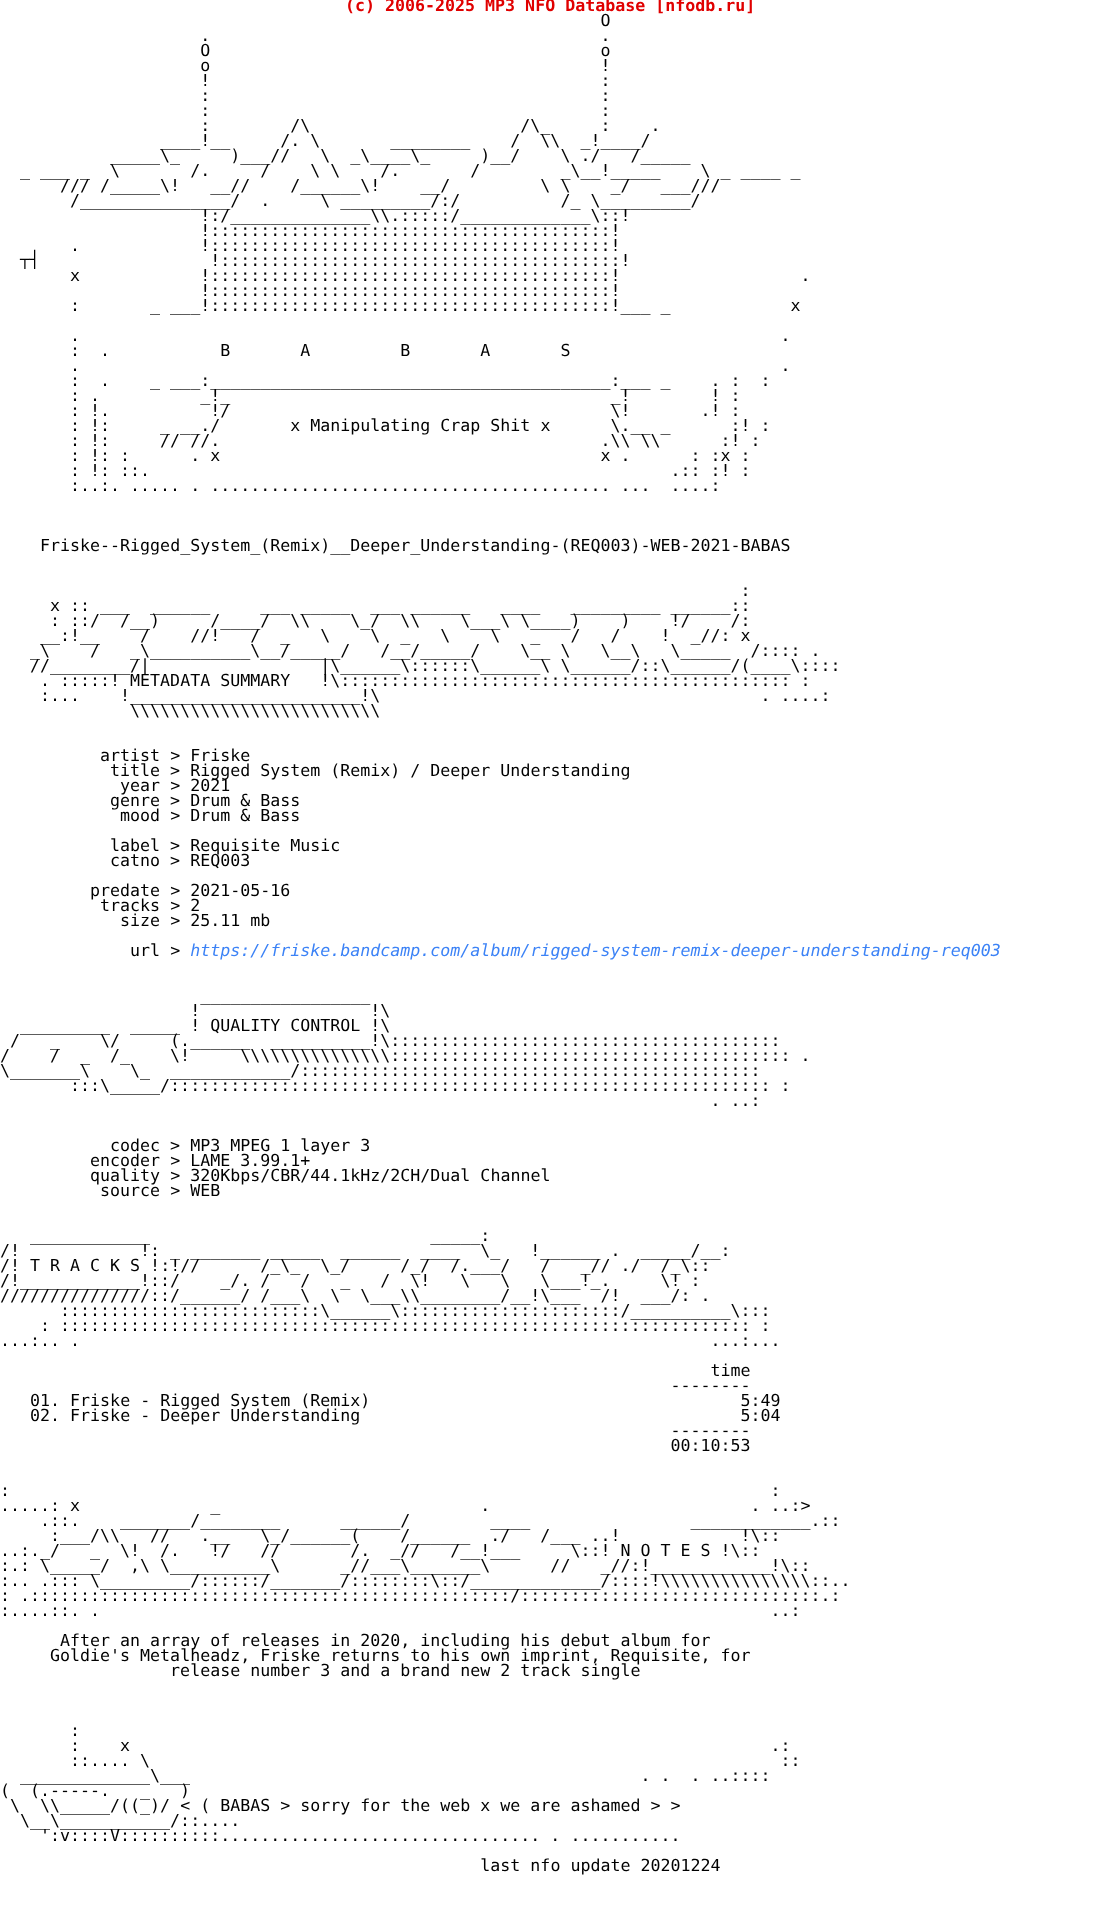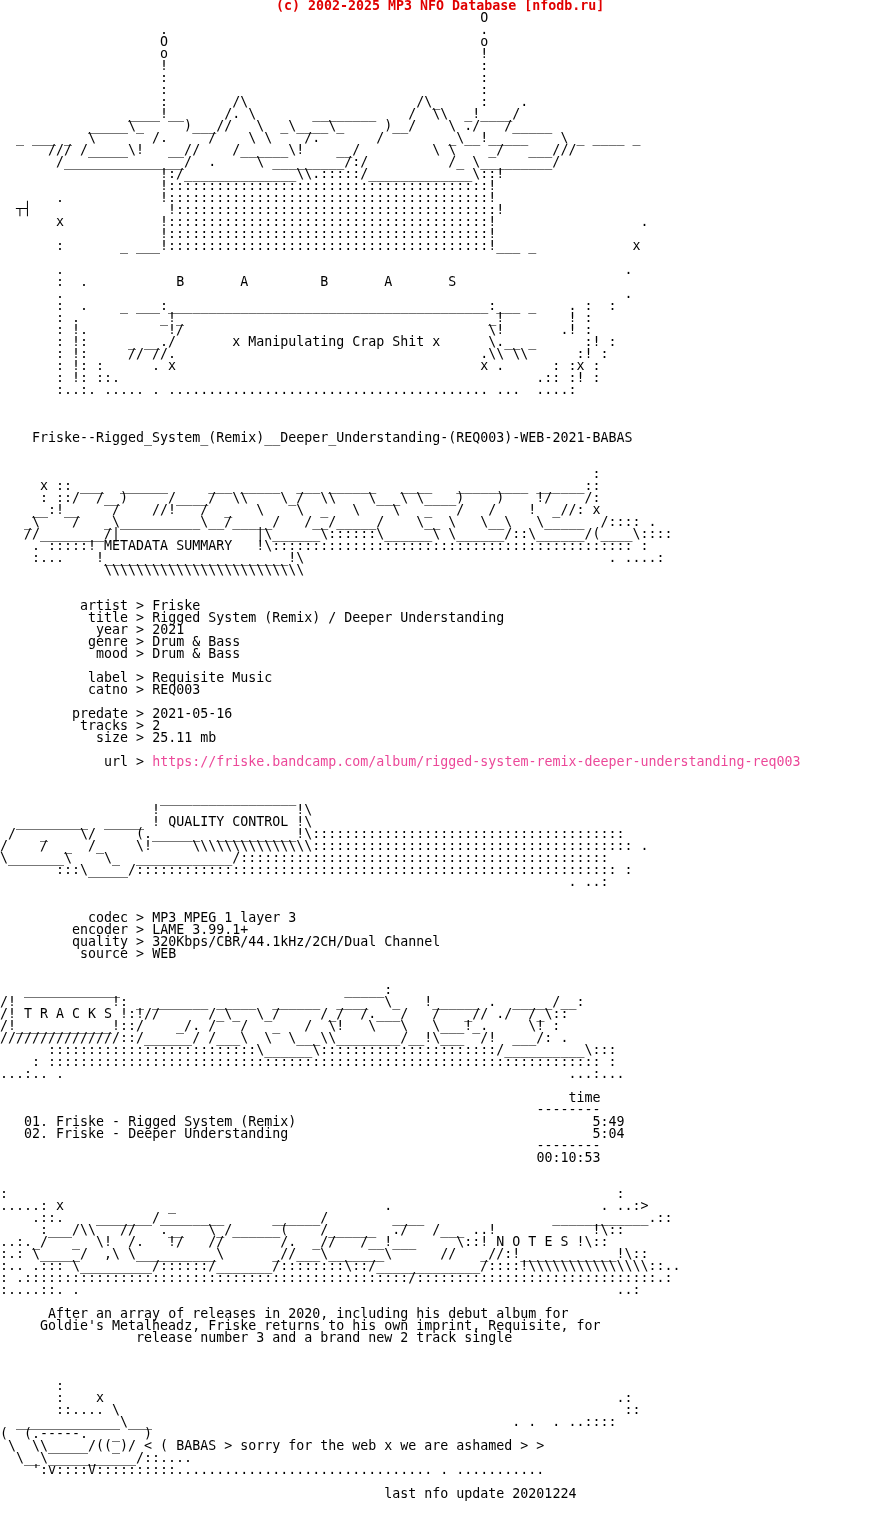--- a/index.html
+++ b/index.html
@@ -13,22 +13,22 @@
   pre.nfo {
     position:absolute; left:0; top:12px; margin:0;
     font-family:"DejaVu Sans Mono", monospace; font-size:13.3px; line-height:12px;
     color:#000000; white-space:pre; letter-spacing:0;
   }
   .nfo .ln { display:block; height:12px; }
   .cursor {
     position:absolute; left:16px; top:202px; width:12px; height:14px;
     font-family:"DejaVu Sans Mono", monospace; font-size:13px; line-height:14px; color:#000;
   }
-  a.url { color:#ec4899; text-decoration:none; }
+  a.url { color:#3b82f6; text-decoration:none;font-style:italic; }
 </style>
 </head>
 <body>
 
-<div class="copyright"><span style="position:absolute;left:276px;top:0;">(c) 2002-2025 MP3 NFO Database [nfodb.ru]</span></div>
+<div class="copyright"><span style="position:absolute;left:276px;top:0;">(c) 2006-2025 MP3 NFO Database [nfodb.ru]</span></div>
 
 <div class="cursor">┬┤</div>
 
 <pre class="nfo"><span class="ln">                                                            O</span><span class="ln">                    .                                       .</span><span class="ln">                    O                                       o</span><span class="ln">                    o                                       !</span><span class="ln">                    !                                       :</span><span class="ln">                    :                                       :</span><span class="ln">                    :                                       :</span><span class="ln">                    :        /\                     /\_     :    .</span><span class="ln">                ____!__     /. \       ________    /  \\  _!____/</span><span class="ln">           _____\_     )___//   \  _\____\_     )__/    \ ./   /_____</span><span class="ln">  _ ___ _  \       /.     /    \ \    /.       /        _\__!_____    \ _ ____ _</span><span class="ln">      /// /_____\!   __//    /______\!    __/         \ \    _/   ___///</span><span class="ln">       /_______________/  .     \ _________/:/          /_ \_________/</span><span class="ln">                    !:/______________\\.:::::/_____________\::!</span><span class="ln">                    !::::::::::::::::::::::::::::::::::::::::!</span><span class="ln">       .            !::::::::::::::::::::::::::::::::::::::::!</span><span class="ln">                     !::::::::::::::::::::::::::::::::::::::::!</span><span class="ln">       x            !::::::::::::::::::::::::::::::::::::::::!                  .</span><span class="ln">                    !::::::::::::::::::::::::::::::::::::::::!</span><span class="ln">       :       _ ___!::::::::::::::::::::::::::::::::::::::::!___ _            x</span><span class="ln"> </span><span class="ln">       .                                                                      .</span><span class="ln">       :  .           <span>B       A         B       A       S</span></span><span class="ln">       .                                                                      .</span><span class="ln">       :  .    _ ___:________________________________________:___ _    . :  :</span><span class="ln">       : .          _!_                                      _!        ! :</span><span class="ln">       : !.          !/                                      \!       .! :</span><span class="ln">       : !:     _ __./       <span>x Manipulating Crap Shit x</span>      \.__ _      :! :</span><span class="ln">       : !:     // //.                                      .\\ \\      :! :</span><span class="ln">       : !: :      . x                                      x .      : :x :</span><span class="ln">       : !: ::.                                                    .:: :! :</span><span class="ln">       :..:. ..... . ........................................ ...  ....:</span><span class="ln"> </span><span class="ln"> </span><span class="ln"> </span><span class="ln">    <span>Friske--Rigged_System_(Remix)__Deeper_Understanding-(REQ003)-WEB-2021-BABAS</span></span><span class="ln"> </span><span class="ln"> </span><span class="ln">                                                                          :</span><span class="ln">     x :: ___  ______     ___ _____  ___ ______   ____   _________ ______::</span><span class="ln">     : ::/  /__)     /____/  \\    \_/  \\    \___\ \____)    )    !/    /:</span><span class="ln">    __:!__    /    //!   /  _   \    \  _   \    \   _   /   /    !  _//: x</span><span class="ln">   _\    /   _\__________\__/_____/   /__/_____/    \__ \   \__\   \_____  /:::: .</span><span class="ln">   //________/|                 |\______\::::::\______\ \______/::\______/(____\::::</span><span class="ln">    . :::::! <span>METADATA SUMMARY</span>   !\::::::::::::::::::::::::::::::::::::::::::::: :</span><span class="ln">    :...    !_______________________!\                                      . ....:</span><span class="ln">             \\\\\\\\\\\\\\\\\\\\\\\\\</span><span class="ln"> </span><span class="ln"> </span><span class="ln">          <span>artist</span> &gt; <span>Friske</span></span><span class="ln">           <span>title</span> &gt; <span>Rigged System (Remix) / Deeper Understanding</span></span><span class="ln">            <span>year</span> &gt; <span>2021</span></span><span class="ln">           <span>genre</span> &gt; <span>Drum &amp; Bass</span></span><span class="ln">            <span>mood</span> &gt; <span>Drum &amp; Bass</span></span><span class="ln"> </span><span class="ln">           <span>label</span> &gt; <span>Requisite Music</span></span><span class="ln">           <span>catno</span> &gt; <span>REQ003</span></span><span class="ln"> </span><span class="ln">         <span>predate</span> &gt; <span>2021-05-16</span></span><span class="ln">          <span>tracks</span> &gt; <span>2</span></span><span class="ln">            <span>size</span> &gt; <span>25.11 mb</span></span><span class="ln"> </span><span class="ln">             <span>url</span> &gt; <a class="url">https://friske.bandcamp.com/album/rigged-system-remix-deeper-understanding-req003</a></span><span class="ln"> </span><span class="ln"> </span><span class="ln">                    _________________</span><span class="ln">                   !                 !\</span><span class="ln">  _________  _____ ! <span>QUALITY CONTROL</span> !\</span><span class="ln"> /   _    \/     (.______  __________!\:::::::::::::::::::::::::::::::::::::::</span><span class="ln">/    /  _  /_    \!     \\\\\\\\\\\\\\\:::::::::::::::::::::::::::::::::::::::: .</span><span class="ln">\_______\    \_  ____________/::::::::::::::::::::::::::::::::::::::::::::::</span><span class="ln">       :::\_____/:::::::::::::::::::::::::::::::::::::::::::::::::::::::::::: :</span><span class="ln">                                                                       . ..:</span><span class="ln"> </span><span class="ln"> </span><span class="ln">           <span>codec</span> &gt; <span>MP3 MPEG 1 layer 3</span></span><span class="ln">         <span>encoder</span> &gt; <span>LAME 3.99.1+</span></span><span class="ln">         <span>quality</span> &gt; <span>320Kbps/CBR/44.1kHz/2CH/Dual Channel</span></span><span class="ln">          <span>source</span> &gt; <span>WEB</span></span><span class="ln"> </span><span class="ln"> </span><span class="ln">   ____________                            _____:</span><span class="ln">/!            !: _ _______ _____  ______  ____  \_   !______ .  _____/__:</span><span class="ln">/! <span>T R A C K S</span> !:!//      /_\_  \_/     /_/  /.___/   /   _// ./  /_\::</span><span class="ln">/!____________!::/    _/. /   /   _   /  \!   \   \   \___!_.     \! :</span><span class="ln">///////////////::/______/ /___\  \  \___\\________/__!\___  /!  ___/: .</span><span class="ln">      ::::::::::::::::::::::::::\______\::::::::::::::::::::::/__________\:::</span><span class="ln">    : ::::::::::::::::::::::::::::::::::::::::::::::::::::::::::::::::::::: :</span><span class="ln">...:.. .                                                               ...:...</span><span class="ln"> </span><span class="ln">                                                                       <span>time</span></span><span class="ln">                                                                   <span>--------</span></span><span class="ln">   <span>01.</span> <span>Friske - Rigged System (Remix)</span>                                     <span>5:49</span></span><span class="ln">   <span>02.</span> <span>Friske - Deeper Understanding</span>                                      <span>5:04</span></span><span class="ln">                                                                   <span>--------</span></span><span class="ln">                                                                   <span>00:10:53</span></span><span class="ln"> </span><span class="ln"> </span><span class="ln">:                                                                            :</span><span class="ln">.....: x             _                          .                          . ..:&gt;</span><span class="ln">    .::.    _______/________      ______/        ____                ____________.::</span><span class="ln">     :___/\\   //   .__   \_/______(    /______  ./   /___ ..!            !\::</span><span class="ln">..:._/   _  \!  /.   !/   //       /.  _//   /__!___     \::! <span>N O T E S</span> !\::</span><span class="ln">:.: \_____/  ,\ \__________\      _//___\_______\      //   _//:!____________!\::</span><span class="ln">:.. .::: \_________/::::::/_______/::::::::\::/_____________/::::!\\\\\\\\\\\\\\\::..</span><span class="ln">: .::::::::::::::::::::::::::::::::::::::::::::::::/::::::::::::::::::::::::::::::.:</span><span class="ln">:....::. .                                                                   ..:</span><span class="ln"> </span><span class="ln">      <span>After an array of releases in 2020, including his debut album for</span></span><span class="ln">     <span>Goldie's Metalheadz, Friske returns to his own imprint, Requisite, for</span></span><span class="ln">                 <span>release number 3 and a brand new 2 track single</span></span><span class="ln"> </span><span class="ln"> </span><span class="ln"> </span><span class="ln">       :                                                                       </span><span class="ln">       :    x                                                                .:</span><span class="ln">       ::.... \                                                               ::</span><span class="ln">  _____________\___                                             . .  . ..::::</span><span class="ln">(  (.-----.   _   )</span><span class="ln"> \  \\_____/((_)/ <span>&lt; ( BABAS &gt; sorry for the web x we are ashamed &gt; &gt;</span></span><span class="ln">  \__\___________/::....</span><span class="ln">    ':v::::V::::::::::................................ . ...........</span><span class="ln"> </span><span class="ln">                                                <span>last nfo update 20201224</span></span></pre>
 
 </body></html>

